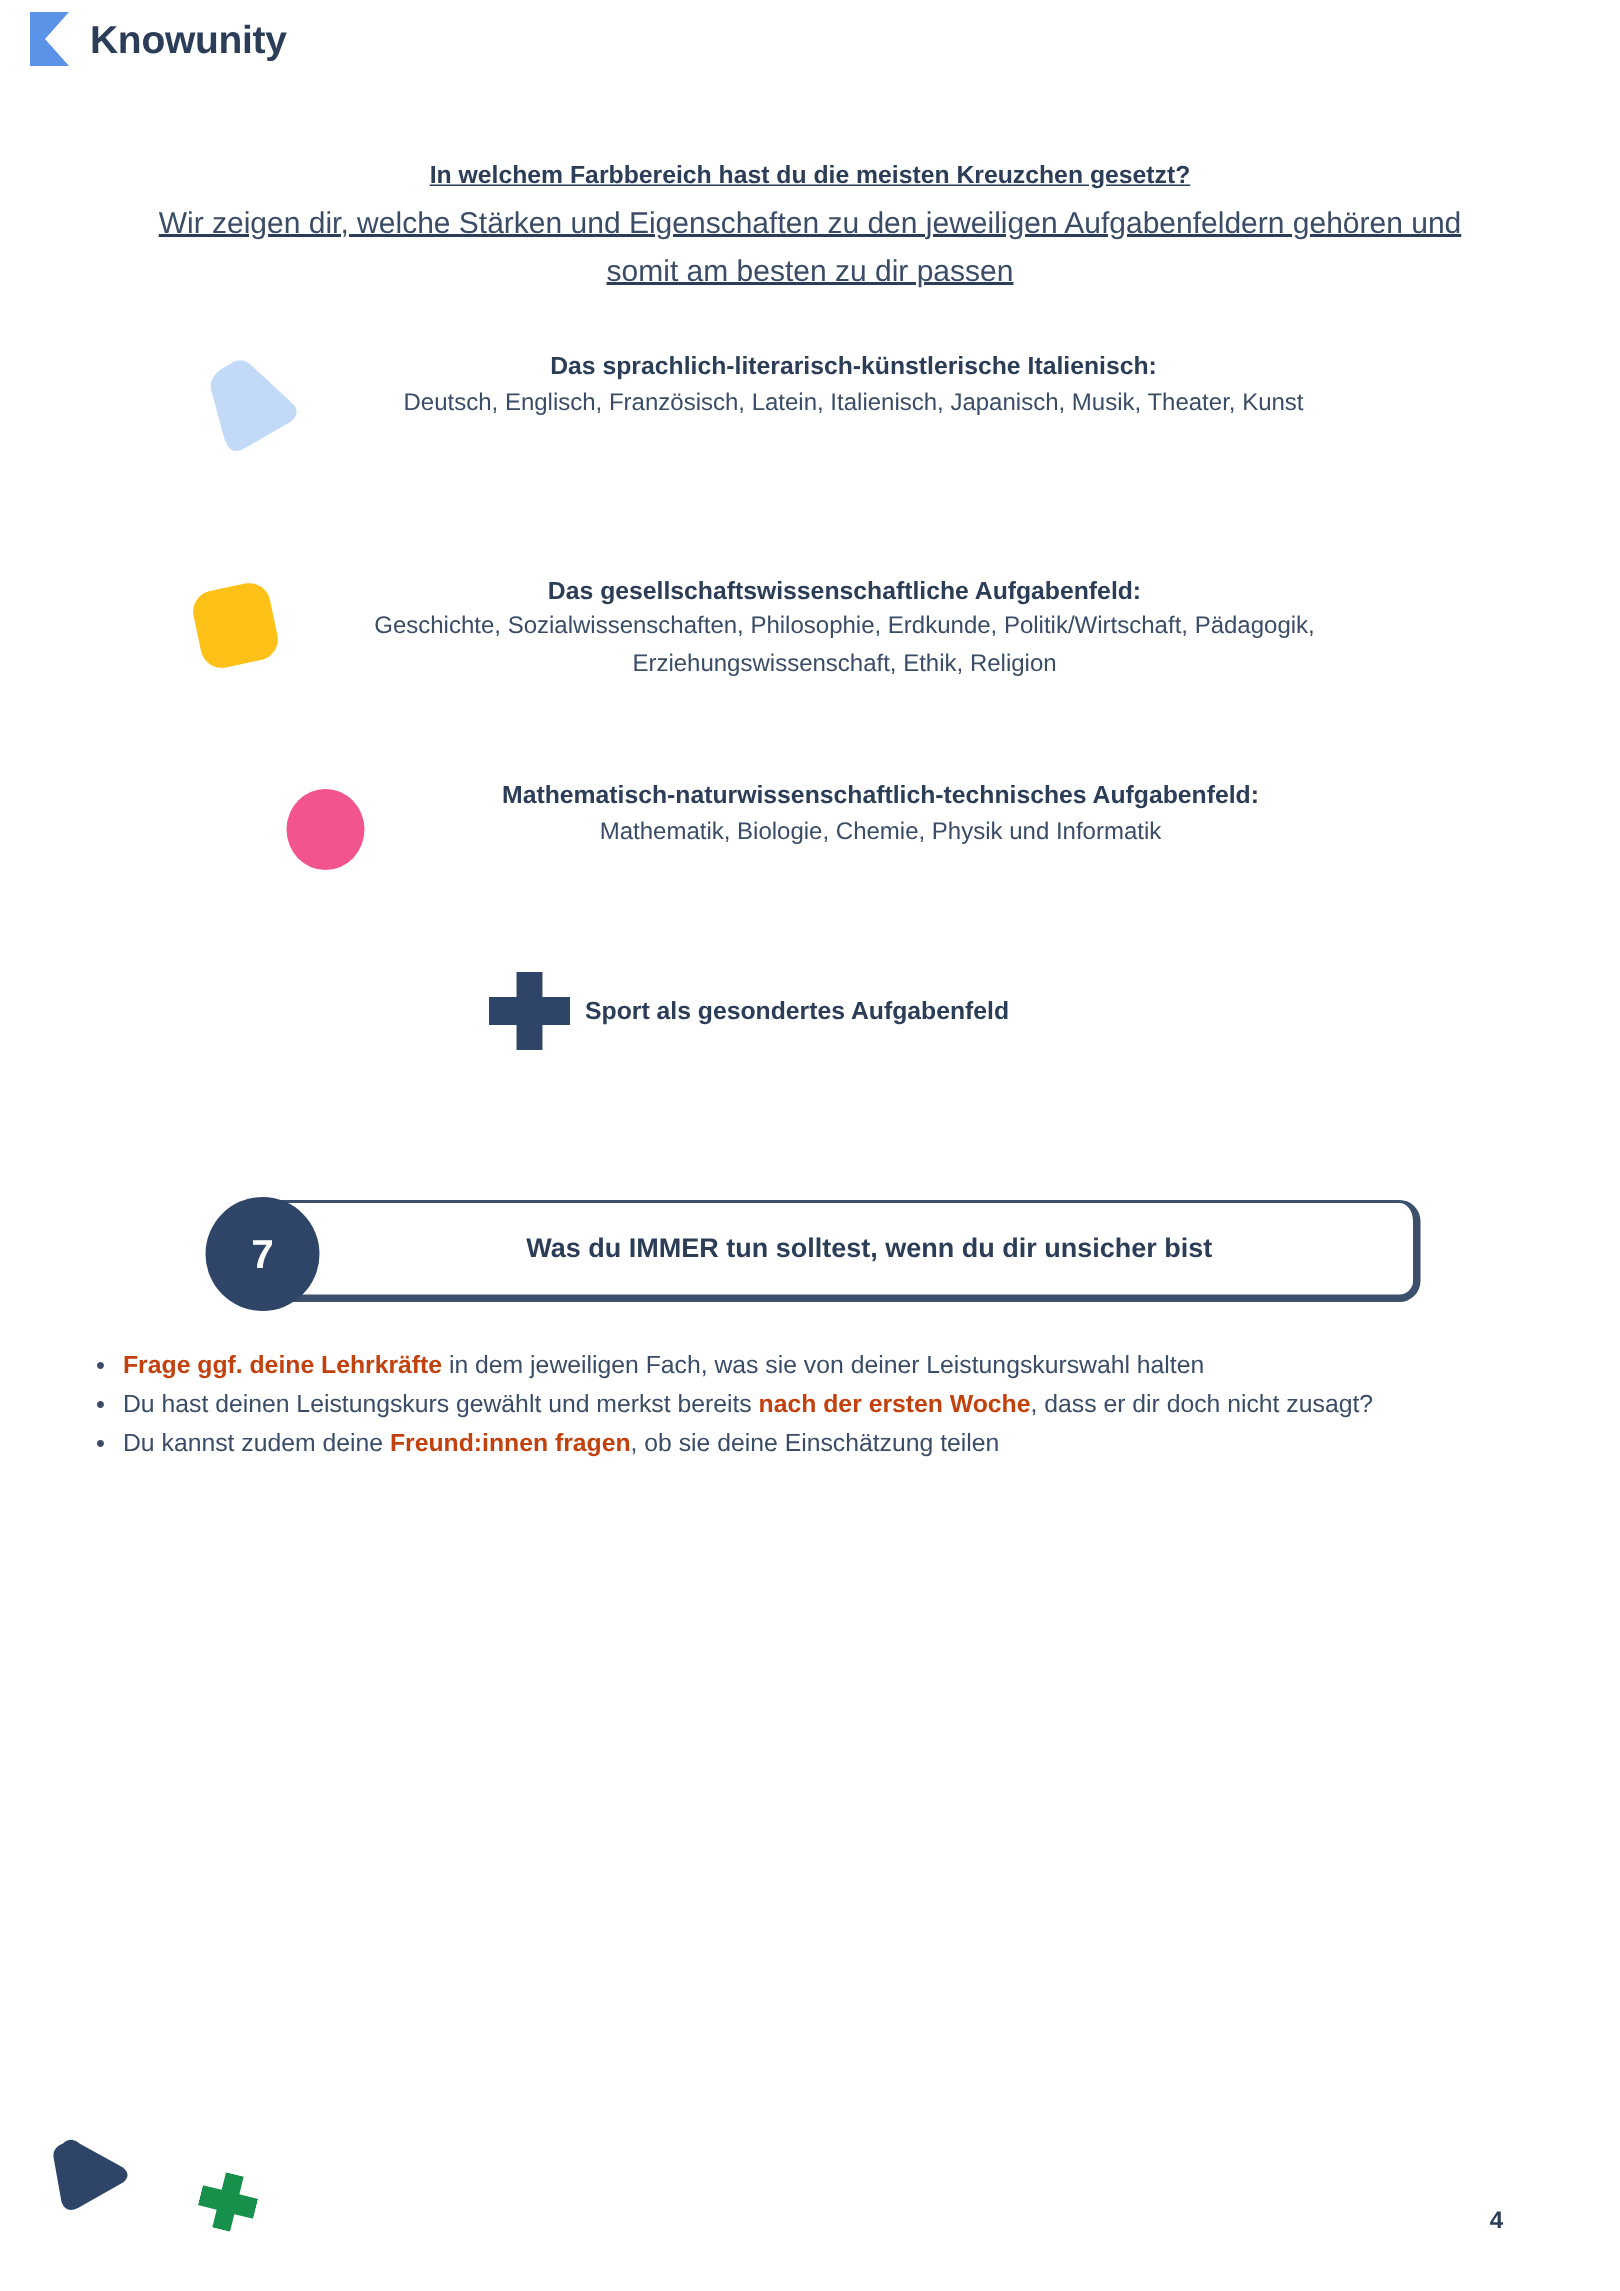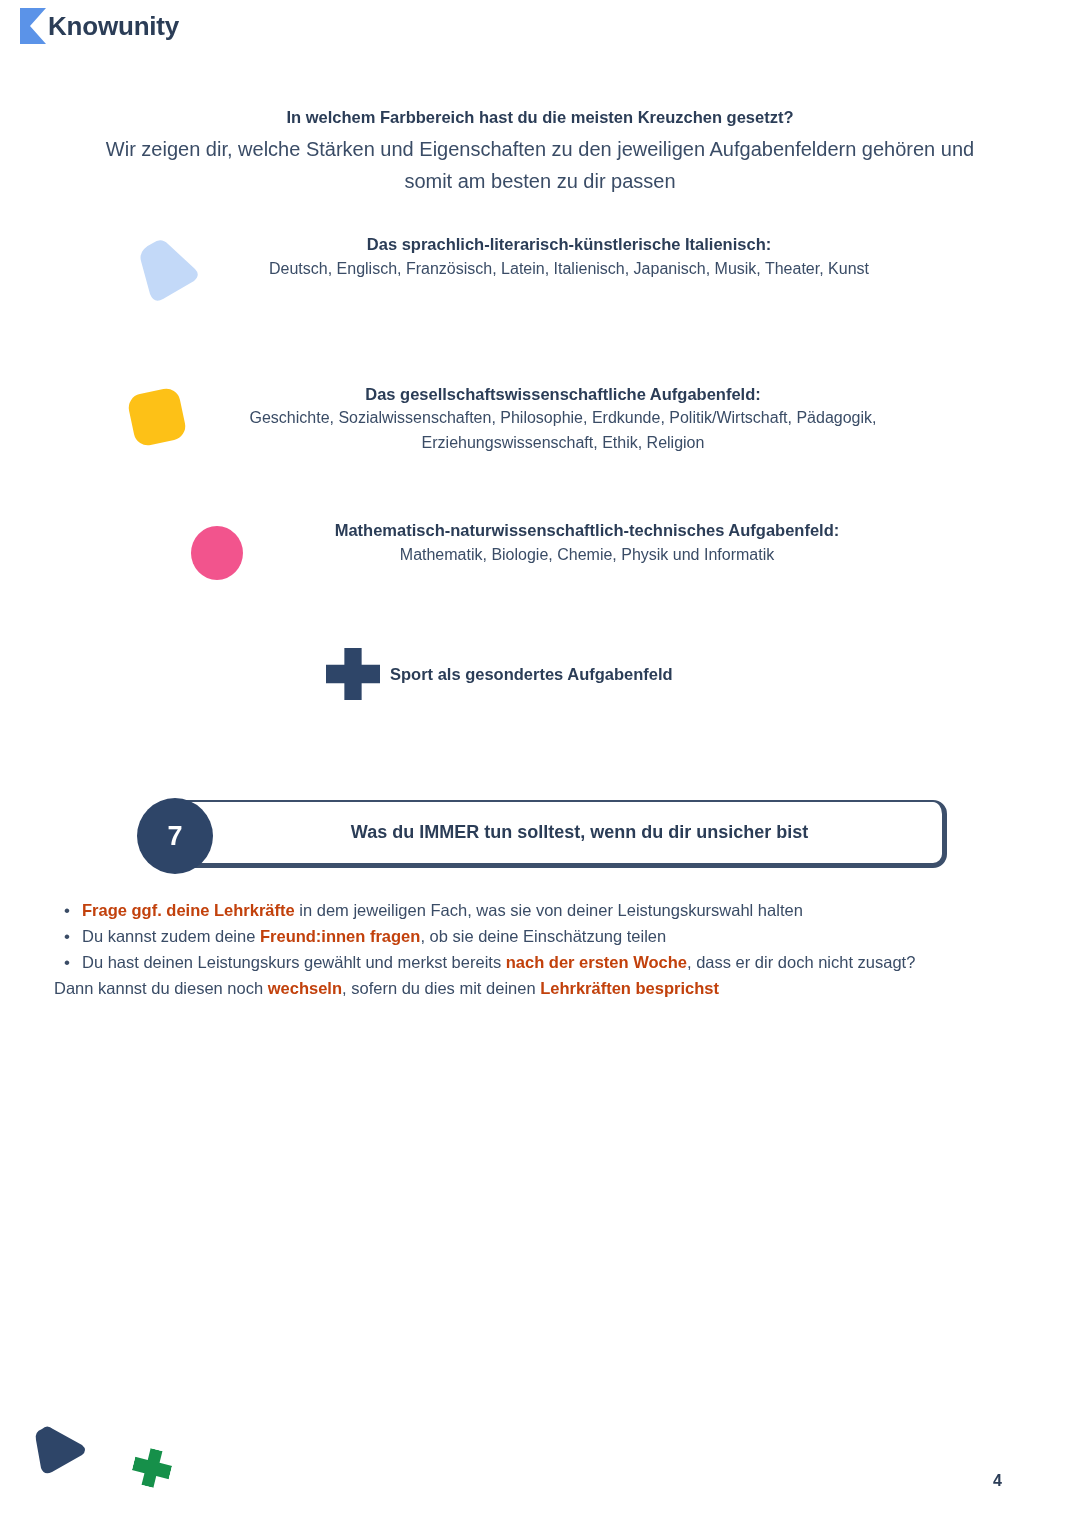--- a/index.html
+++ b/index.html
@@ -16,20 +16,21 @@
     overflow: hidden;
   }
 
   
   .brand {
     position: absolute;
     top: 6px;
     left: 18px;
     display: flex;
     align-items: center;
+    gap: 12px;
   }
   .brand-mark {
     width: 30px;
     height: 40px;
     display: block;
   }
   .brand-name {
     font-size: 26px;
     font-weight: bold;
     letter-spacing: -0.2px;
@@ -37,20 +38,21 @@
     line-height: 1;
   }
 
   
   .intro {
     position: absolute;
     top: 105px;
     left: 90px;
     width: 900px;
     text-align: center;
+    text-decoration: underline;
   }
   .intro-title {
     font-size: 16.5px;
     font-weight: bold;
     line-height: 1.55;
     color: #2b3d57;
   }
   .intro-sub {
     font-size: 20px;
     font-weight: normal;
@@ -313,25 +315,24 @@
 <div class="section-banner">
   <div class="banner-box">
     <div class="banner-title">Was du IMMER tun solltest, wenn du dir unsicher bist</div>
   </div>
   <div class="banner-badge">7</div>
 </div>
 
 <div class="advice">
   <ul id="advice-list">
       <li><b>Frage ggf. deine Lehrkräfte</b><span> in dem jeweiligen Fach, was sie von deiner Leistungskurswahl halten</span></li>
+      <li><span>Du hast deinen Leistungskurs gewählt und merkst bereits </span><b>nach der ersten Woche</b><span>, dass er dir doch nicht zusagt?</span></li>
       <li><span>Du kannst zudem deine </span><b>Freund:innen fragen</b><span>, ob sie deine Einschätzung teilen</span></li>
-      <li><span>Du hast deinen Leistungskurs gewählt und merkst bereits </span><b>nach der ersten Woche</b><span>, dass er dir doch nicht zusagt?</span></li>
     </ul>
   <div id="advice-paragraphs">
-      <p><span>Dann kannst du diesen noch </span><b>wechseln</b><span>, sofern du dies mit deinen </span><b>Lehrkräften besprichst</b></p>
     </div>
 </div>
 
 <svg class="foot-tri" viewBox="0 0 56 52">
   <path d="M10 5 Q15 0 21 5 L50 21 Q56 26 50 31 L20 48 Q12 52 9 44 L4 16 Q2 8 10 5 Z" fill="#2e4568"></path>
 </svg>
 <div class="foot-cross"></div>
 <div class="page-num">4</div>
 
 </body></html>

